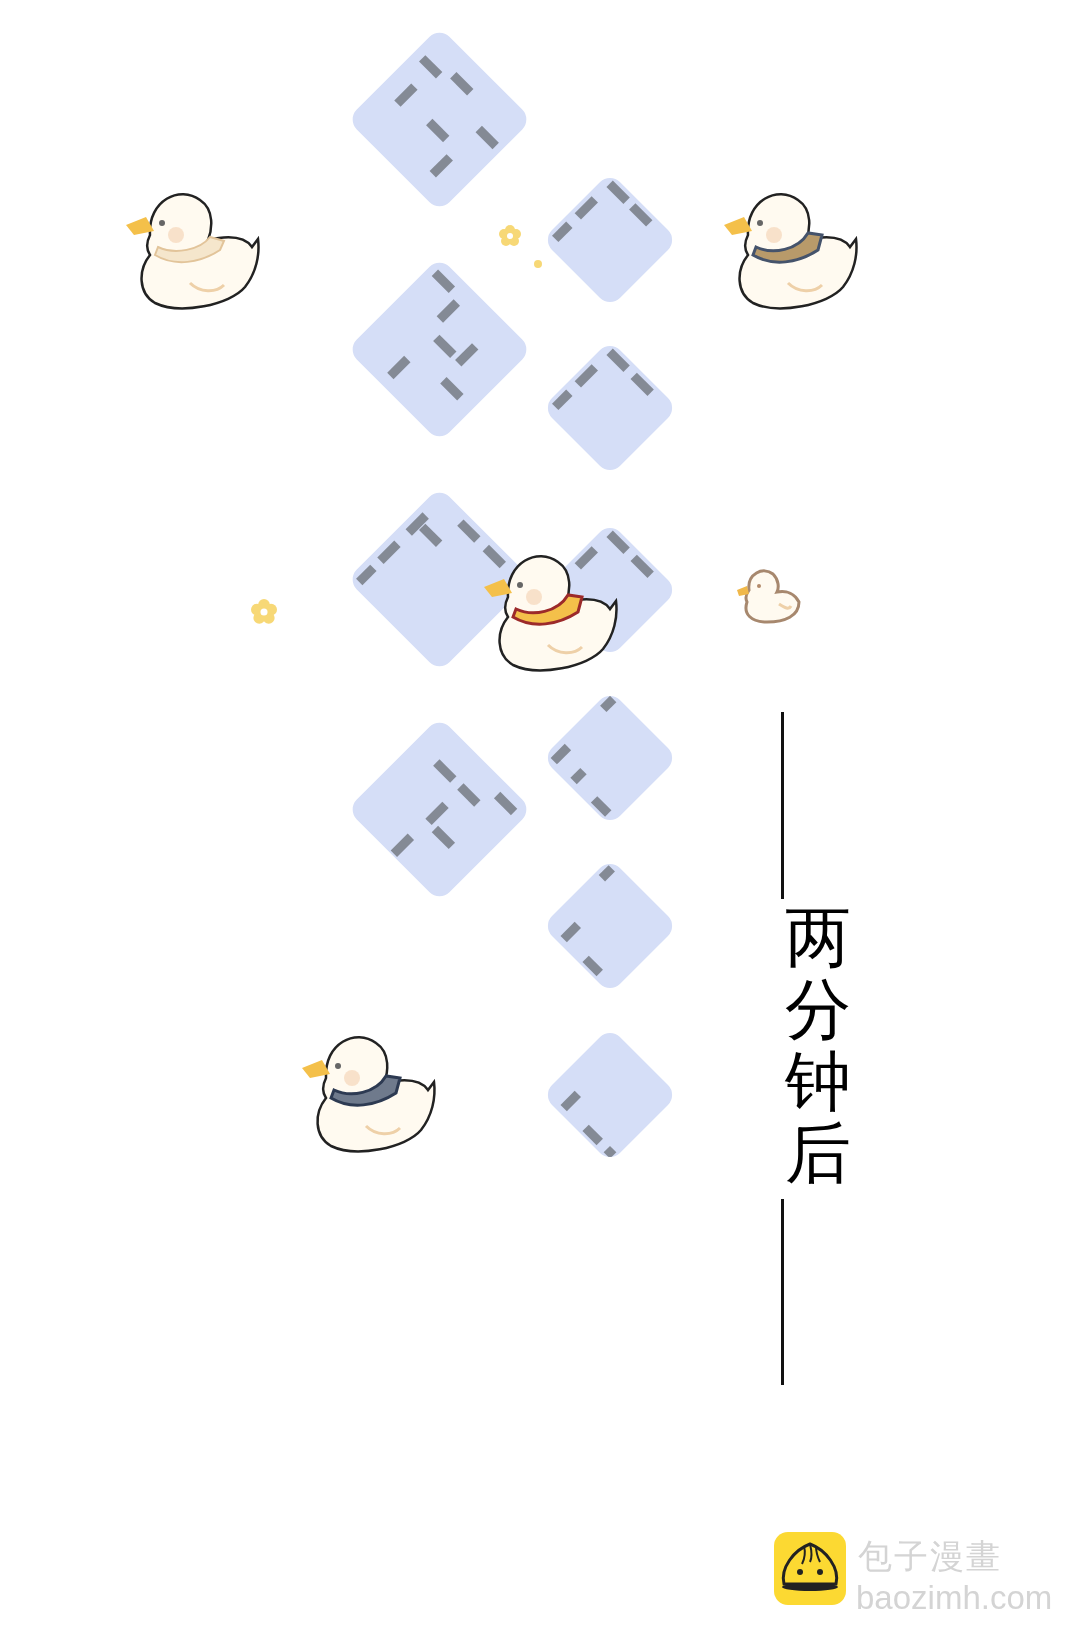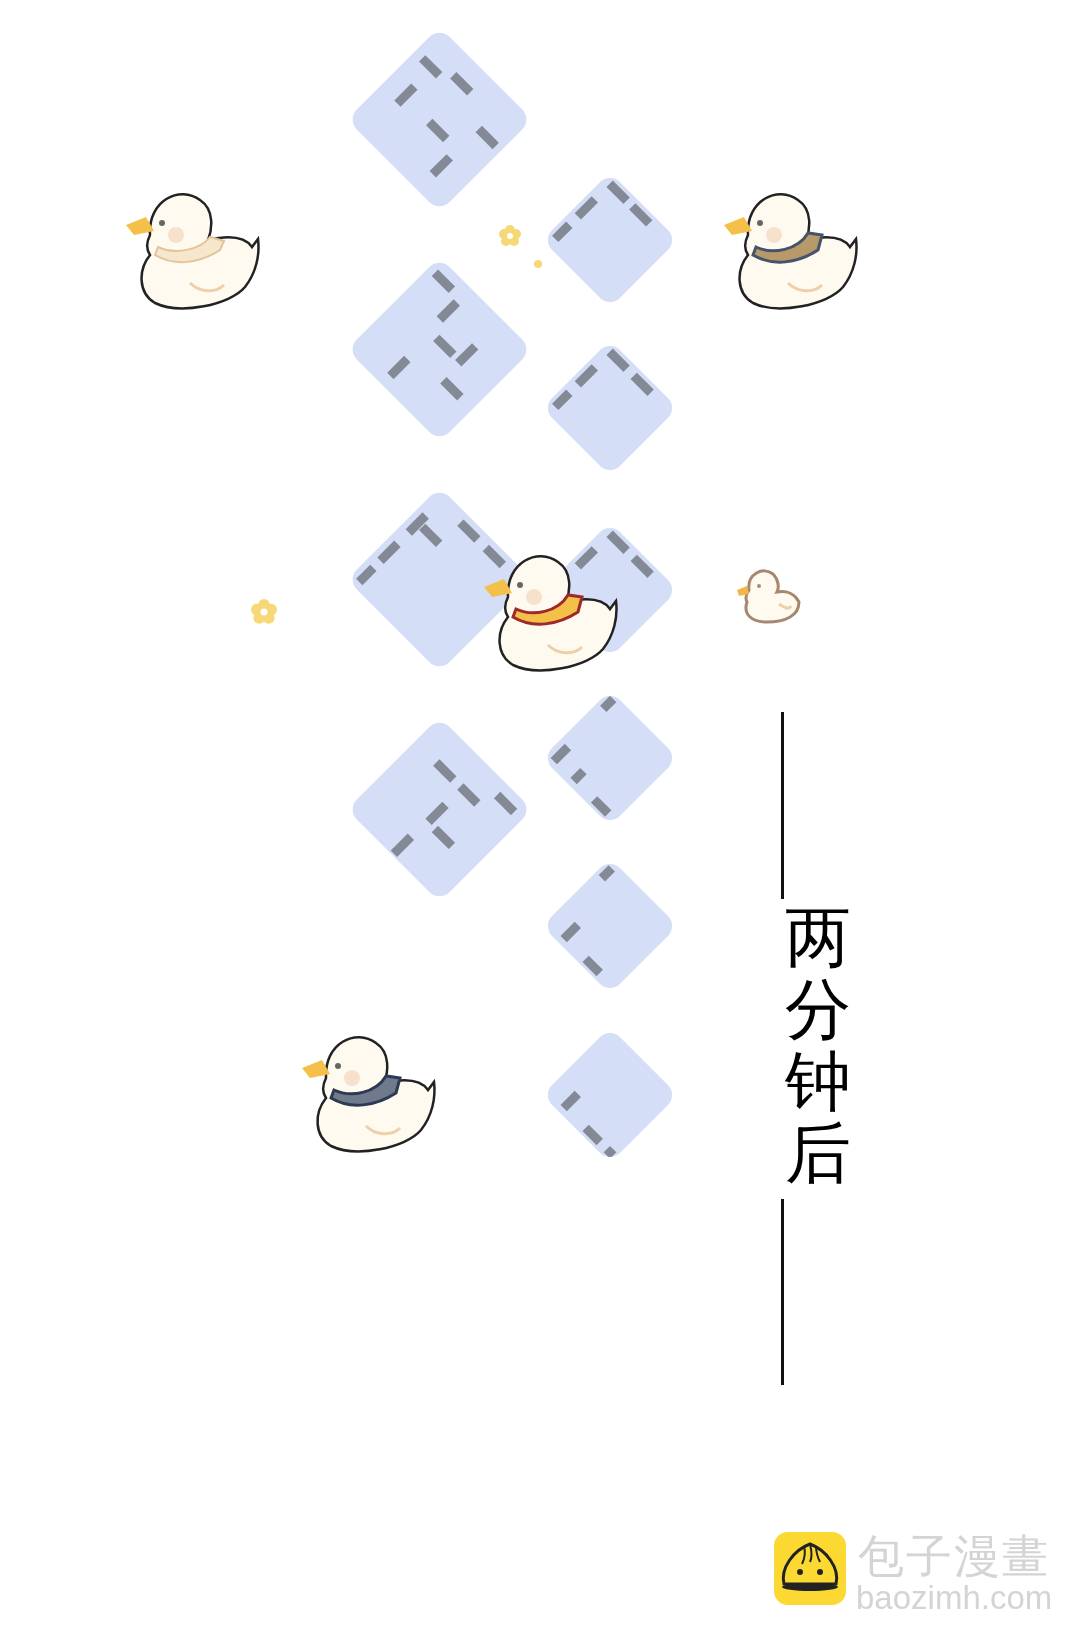--- a/index.html
+++ b/index.html
@@ -7,21 +7,21 @@
   .diamond { position: absolute; background: #d5def7; border-radius: 14px; transform: rotate(45deg); overflow: hidden; }
   .diamond.big { width: 131px; height: 131px; }
   .diamond.small { width: 96px; height: 96px; }
   .dash { position: absolute; background: #848a95; width: 24px; height: 9px; }
   .duck { position: absolute; }
   .vline { position: absolute; width: 3px; background: #111; }
   .vtext { position: absolute; font-size: 66px; line-height: 72px; color: #000; width: 72px; text-align: center; font-family: "DejaVu Sans", sans-serif; }
   .vtext span { display: block; }
   .flower { position: absolute; }
   .logo-icon { position: absolute; left: 774px; top: 1532px; width: 72px; height: 73px; background: #fcd932; border-radius: 14px; }
-  .logo-title { position: absolute; left: 858px; top: 1528px; font-size: 46px; letter-spacing: 2px; color: #d4d4d4; line-height: 56px; }
+  .logo-title { position: absolute; left: 858px; top: 1528px; font-size: 34px; letter-spacing: 2px; color: #d4d4d4; line-height: 56px; }
   .logo-url { position: absolute; left: 856px; top: 1580px; font-size: 33px; color: #d4d4d4; line-height: 36px; font-family: "Liberation Sans", sans-serif; }
 </style>
 </head>
 <body>
 
 <div class="diamond big" style="left:374px;top:54px;">
   <div class="dash" style="left:10px;top:30px;"></div>
     <div class="dash" style="left:44px;top:20px;"></div>
   <div class="dash" style="left:20px;top:60px;width:9px;height:24px;"></div>
     <div class="dash" style="left:60px;top:70px;"></div>

